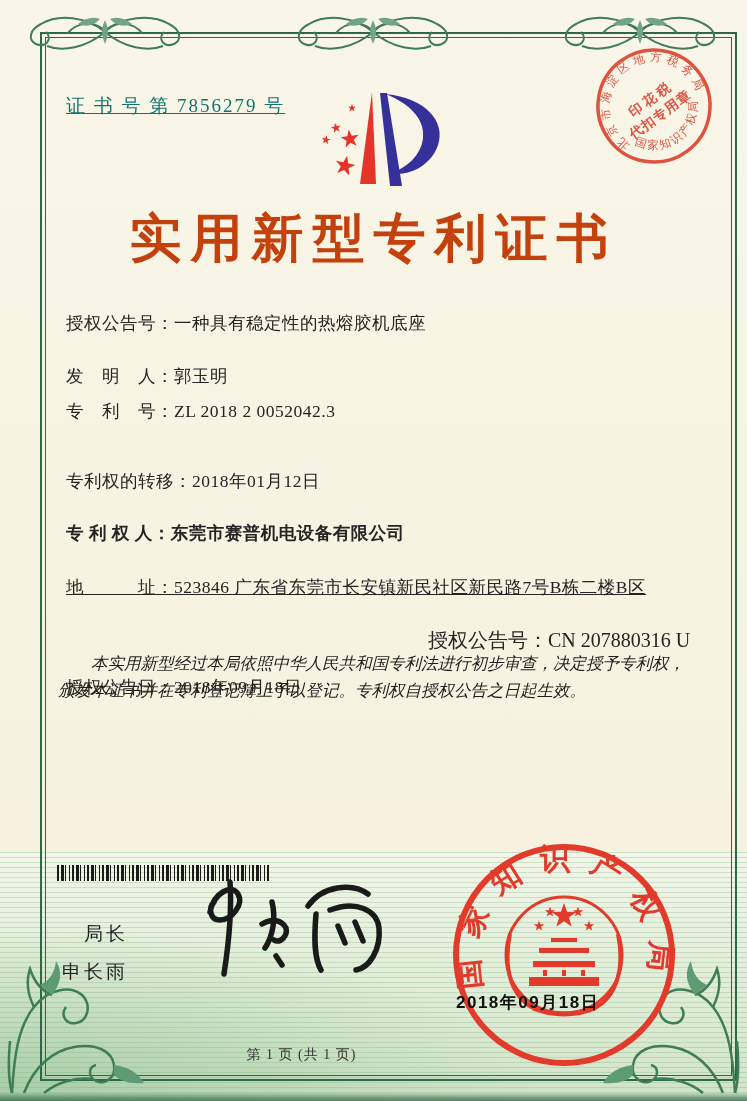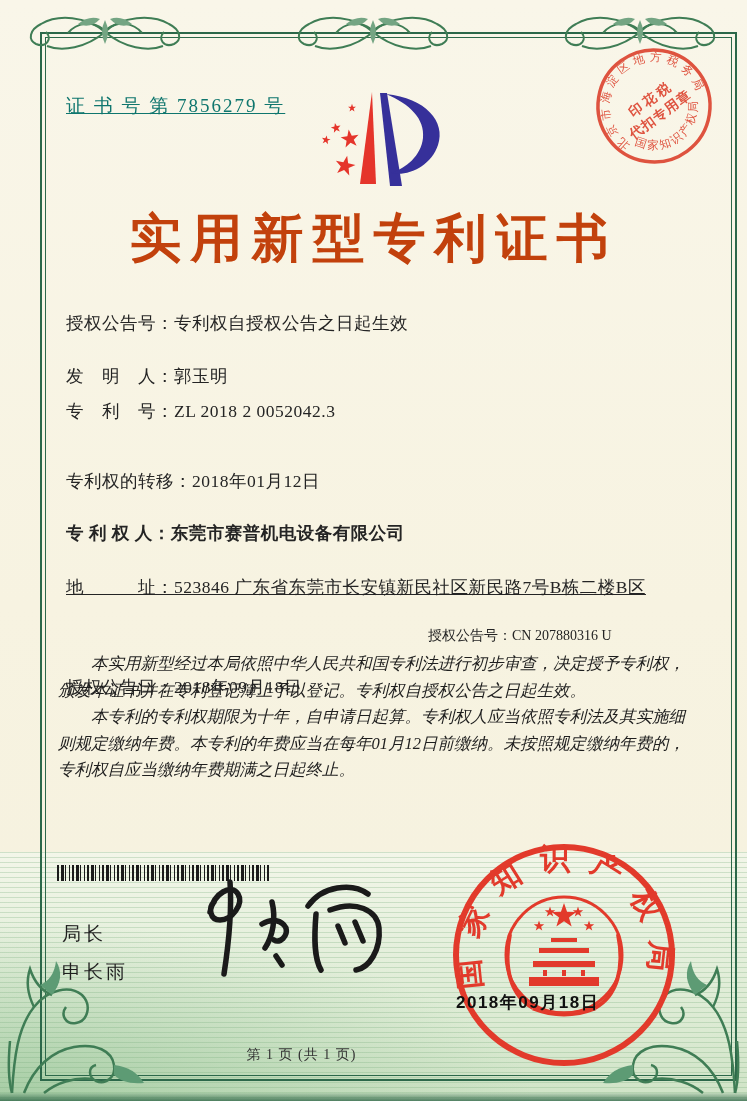--- a/index.html
+++ b/index.html
@@ -43,36 +43,36 @@
     font-size:52px; font-weight:bold; letter-spacing:9px; color:#c2410c; }
 
   .row { position:absolute; left:66px; font-size:17.5px; color:#242424; letter-spacing:0.5px; }
   .r-name    { top:311px; }
   .r-inv     { top:364px;text-align:right; }
   .r-pno     { top:399px; }
   .r-fdate   { top:469px; }
   .r-ptee    { top:521px;font-weight:bold; }
   .r-addr    { top:574px; width:652px; line-height:27px;text-decoration:underline; }
   .r-gdate   { top:627px;margin-top:48px; }
-  .r-gno     { position:absolute; left:428px; top:627px; font-size:14px; color:#242424; }
+  .r-gno     { position:absolute; left:428px; top:627px; font-size:20px; color:#242424; }
 
   .paras { position:absolute; left:58px; width:637px; top:651px;
     font-size:16.5px; line-height:26.6px; color:#1e1e1e; font-style:italic; }
   .paras p { text-indent:2em; }
 
   .barcode { position:absolute; left:57px; top:865px; width:214px; height:16px;
     background:repeating-linear-gradient(90deg,
       #1b1b1b 0 2px, transparent 2px 4px,
       #1b1b1b 4px 7px, transparent 7px 8px,
       #1b1b1b 8px 9px, transparent 9px 12px,
       #1b1b1b 12px 13px, transparent 13px 15px); }
 
   .director { position:absolute; left:62px; top:915px;
     font-family:"Liberation Sans","DejaVu Sans",sans-serif;
-    font-size:19px; letter-spacing:3px; line-height:38px; color:#1f1f1f; }
+    font-size:19px; letter-spacing:3px; line-height:38px; color:#1f1f1f;text-align:right; }
   .signature { position:absolute; left:180px; top:868px; }
 
   .main-seal { position:absolute; left:447px; top:838px; }
   .seal-date { position:absolute; left:456px; top:991px; font-size:17px; font-weight:bold;
     letter-spacing:1.5px; color:#101010;
     font-family:"Liberation Sans","DejaVu Sans",sans-serif; }
   .tax-seal { position:absolute; left:592px; top:44px; opacity:0.93; }
 
   .footer { position:absolute; left:0; width:603px; top:1046px; text-align:center;
     font-size:14px; letter-spacing:1px; color:#333; }
@@ -144,32 +144,31 @@
   <use href="#star" fill="#e5352b" transform="translate(32,64) scale(0.46) rotate(10)"></use>
   <use href="#star" fill="#e5352b" transform="translate(56,63) scale(0.95) rotate(-8)"></use>
   <use href="#star" fill="#e5352b" transform="translate(51,90) scale(1.05) rotate(12)"></use>
   <polygon points="78,16 66,108 82,108" fill="#e5352b"></polygon>
   <polygon points="86,17 93,17 108,110 96,110" fill="#36309a"></polygon>
   <path d="M92,18 C132,22 152,46 144,69 C137,90 114,101 97,97 C112,92 127,80 129,62 C131,43 116,28 92,18 Z" fill="#36309a"></path>
 </svg>
 
 <div class="title">实用新型专利证书</div>
 
-<div class="row r-name"><span>授权公告号：</span><span>专利权自授权公告之日起生效</span></div>
+<div class="row r-name"><span>授权公告号：</span><span>一种具有稳定性的热熔胶机底座</span></div>
 <div class="row r-inv"><span>发　明　人：</span><span>郭玉明</span></div>
 <div class="row r-pno"><span>专　利　号：</span><span>ZL 2018 2 0052042.3</span></div>
 <div class="row r-fdate"><span>专利权的转移：</span><span>2018年01月12日</span></div>
 <div class="row r-ptee"><span>专 利 权 人：</span><span>东莞市赛普机电设备有限公司</span></div>
 <div class="row r-addr"><span>地　　　址：</span><span>523846 广东省东莞市长安镇新民社区新民路7号B栋二楼B区</span></div>
 <div class="row r-gdate"><span>授权公告日：</span><span>2018年09月18日</span></div>
 <div class="r-gno"><span>授权公告号：</span><span>CN 207880316 U</span></div>
 
 <div class="paras">
   <p>本实用新型经过本局依照中华人民共和国专利法进行初步审查，决定授予专利权，颁发本证书并在专利登记簿上予以登记。专利权自授权公告之日起生效。</p>
-  <p>本专利的专利权期限为十年，自申请日起算。专利权人应当依照专利法及其实施细则规定缴纳年费。本专利的年费应当在每年01月12日前缴纳。未按照规定缴纳年费的，专利权自应当缴纳年费期满之日起终止。</p>
 </div>
 
 <div class="barcode"></div>
 
 <div class="director">
   <div>局长</div>
   <div>申长雨</div>
 </div>
 
 <svg class="signature" width="215" height="120" viewBox="0 0 215 120">

